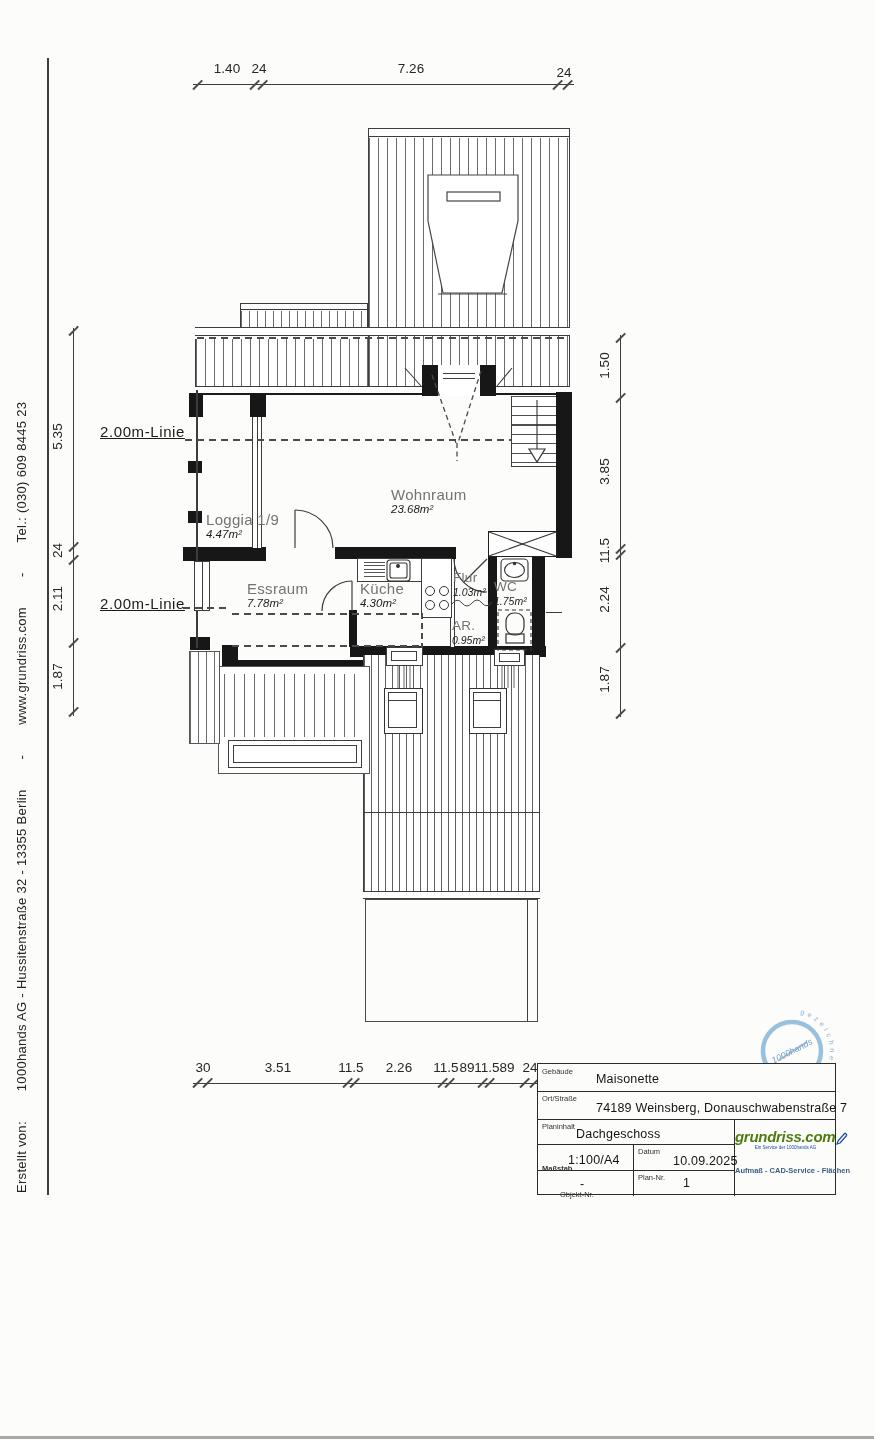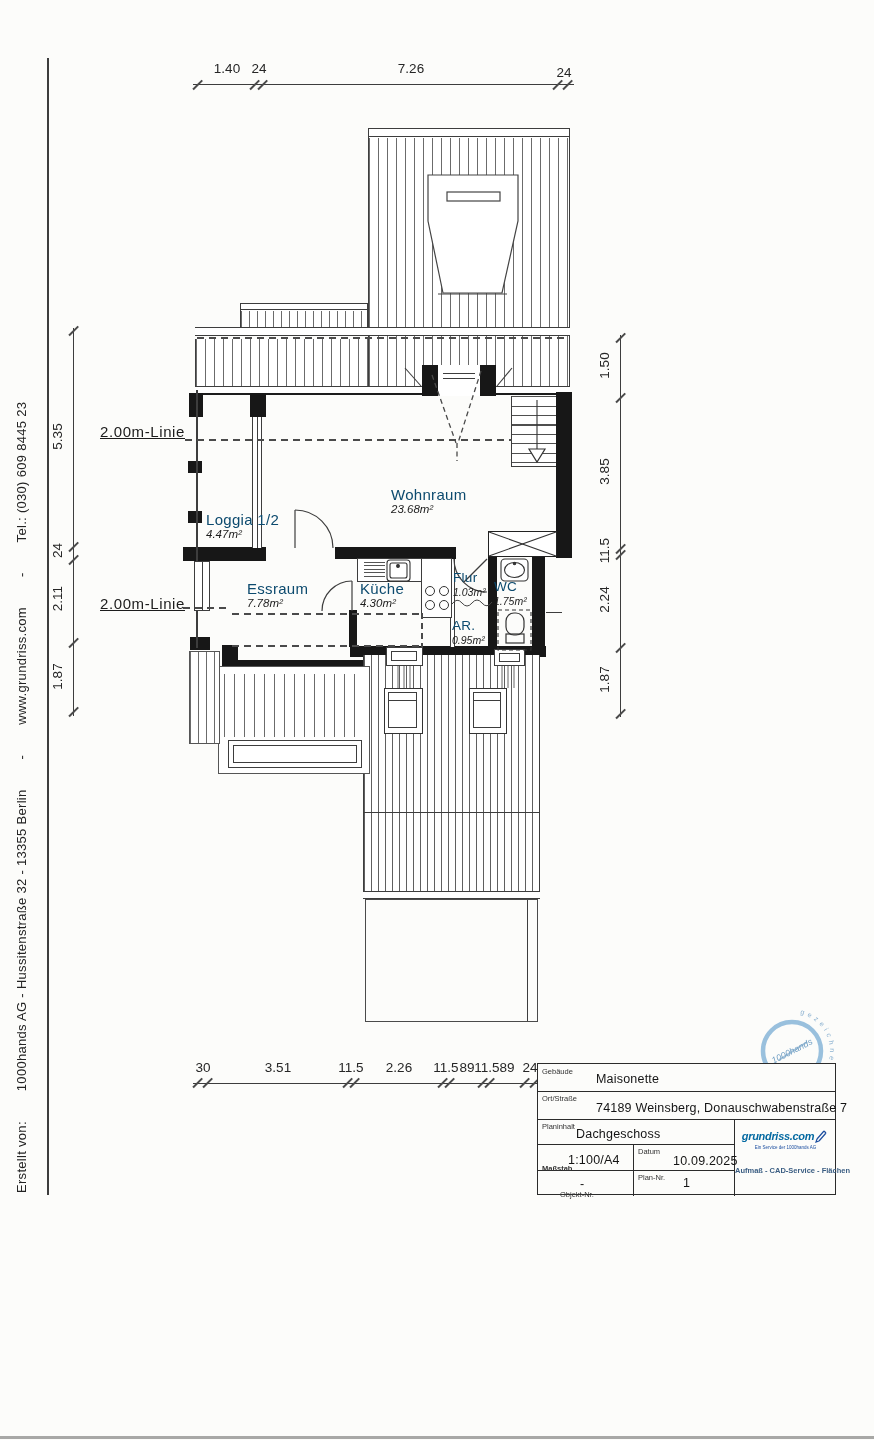--- a/index.html
+++ b/index.html
@@ -13,21 +13,21 @@
   .tk{position:absolute;width:13px;height:1.6px;background:#4a4a4a;transform:rotate(-45deg);}
   .dimlabel{position:absolute;font-size:13.5px;color:#262626;text-align:center;width:44px;white-space:nowrap;}
   .vdim{position:absolute;font-size:13.5px;color:#262626;text-align:center;width:44px;transform:rotate(-90deg);white-space:nowrap;}
   .deck{position:absolute;background-color:#fff;background-image:repeating-linear-gradient(to right,#6b6b6b 0 1px,transparent 1px 9px);}
   .deck10{position:absolute;background-color:#fff;background-image:repeating-linear-gradient(to right,#6b6b6b 0 1px,transparent 1px 10px);}
   .strip8{position:absolute;background-color:#fff;background-image:repeating-linear-gradient(to right,#6b6b6b 0 1px,transparent 1px 8px);}
   .roofst{position:absolute;background-color:#fff;background-image:repeating-linear-gradient(to right,#5f5f5f 0 1px,transparent 1px 7px);}
   .dashH{position:absolute;height:1.6px;background:repeating-linear-gradient(to right,#4a4a4a 0 7px,transparent 7px 12px);}
   .dashV{position:absolute;width:1.6px;background:repeating-linear-gradient(to bottom,#4a4a4a 0 6px,transparent 6px 10px);}
   .room{position:absolute;line-height:1.15;}
-  .rname{font-size:15px;color:#0c4a6e;letter-spacing:.3px;}
+  .rname{font-size:15px;color:#737373;letter-spacing:.3px;}
   .rarea{font-size:11.5px;color:#1c1c1c;font-style:italic;}
   .sm .rname{font-size:13.5px;}
   .sm .rarea{font-size:10.5px;}
   .mlinie{position:absolute;font-size:15px;color:#1c1c1c;text-decoration:underline;letter-spacing:.6px;}
   .burner{position:absolute;width:10px;height:10px;border:1.1px solid #333;border-radius:50%;background:#fff;box-sizing:border-box;}
   .tb-label{position:absolute;font-size:7.5px;color:#333;}
   .tb-value{position:absolute;font-size:12.5px;color:#141414;letter-spacing:.2px;white-space:nowrap;}
   .tb-line{position:absolute;background:#2b2b2b;}
   #sidebar{position:absolute;left:14px;top:1193px;transform:rotate(-90deg);transform-origin:left top;
            width:1145px;display:flex;gap:30px;font-size:13px;color:#232323;letter-spacing:.3px;white-space:nowrap;}
@@ -293,21 +293,21 @@
       <line x1="37" y1="59" x2="65" y2="41" stroke="#6f9fc6" stroke-width="2" opacity="0.7"></line>
       <text x="50" y="53" text-anchor="middle" font-size="9" font-style="italic" fill="#5f93bd" transform="rotate(-27 50 50)" font-family="Liberation Sans, sans-serif">1000hands</text>
     </g>
   </svg>
 
   <div class="room" style="left:391px;top:486px;">
     <div class="rname">Wohnraum</div>
     <div class="rarea">23.68m²</div>
   </div>
   <div class="room" style="left:206px;top:511px;">
-    <div class="rname">Loggia 1/2</div>
+    <div class="rname">Loggia 1/9</div>
     <div class="rarea">4.47m²</div>
   </div>
   <div class="room" style="left:247px;top:563px;margin-top:17px;">
     <div class="rname">Essraum</div>
     <div class="rarea">7.78m²</div>
   </div>
   <div class="room" style="left:360px;top:580px;">
     <div class="rname">Küche</div>
     <div class="rarea">4.30m²</div>
   </div>
@@ -350,21 +350,21 @@
     <div class="tb-label" style="left:100px;top:83px;">Datum</div>
     <div class="tb-value" style="left:135px;top:90px;">10.09.2025</div>
 
     <div class="tb-label" style="left:4px;top:126px;margin-left:18px;">Objekt-Nr.</div>
     <div class="tb-value" style="left:42px;top:113px;">-</div>
 
     <div class="tb-label" style="left:100px;top:109px;">Plan-Nr.</div>
     <div class="tb-value" style="left:145px;top:112px;">1</div>
 
     <div class="abs" style="left:197px;top:56px;width:101px;height:75px;">
-      <div class="abs" style="left:0;top:8px;width:101px;text-align:center;font-size:11px;font-weight:bold;font-style:italic;color:#0369a1;letter-spacing:-0.3px;white-space:nowrap;">
+      <div class="abs" style="left:0;top:8px;width:101px;text-align:center;font-size:15px;font-weight:bold;font-style:italic;color:#4d7c0f;letter-spacing:-0.3px;white-space:nowrap;">
         <span>grundriss.com</span><svg width="15" height="14" style="vertical-align:-2px;">
             <g stroke="#1d4fa0" stroke-width="1.2" fill="none">
               <path d="M3,11 L10,3 M5,13 L12,5 M10,3 L12,5 M3,11 L2,14 L5,13"></path>
             </g>
           </svg>
       </div>
       <div class="abs" style="left:0;top:25px;width:101px;text-align:center;font-size:4.5px;color:#1d4fa0;">Ein Service der 1000hands AG</div>
       <div class="abs" style="left:0;top:46px;width:101px;text-align:center;font-size:7.5px;font-weight:bold;color:#3a5d82;white-space:nowrap;">Aufmaß - CAD-Service - Flächen</div>
     </div>
   </div>

